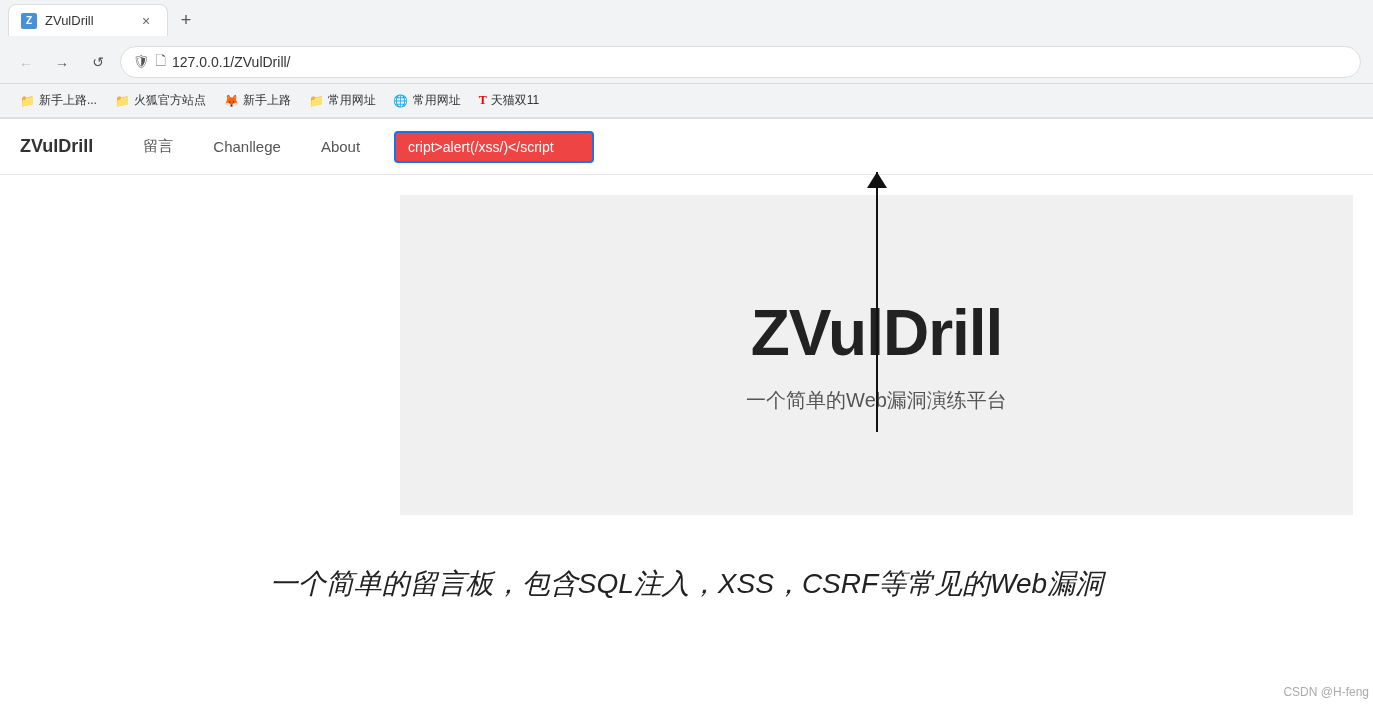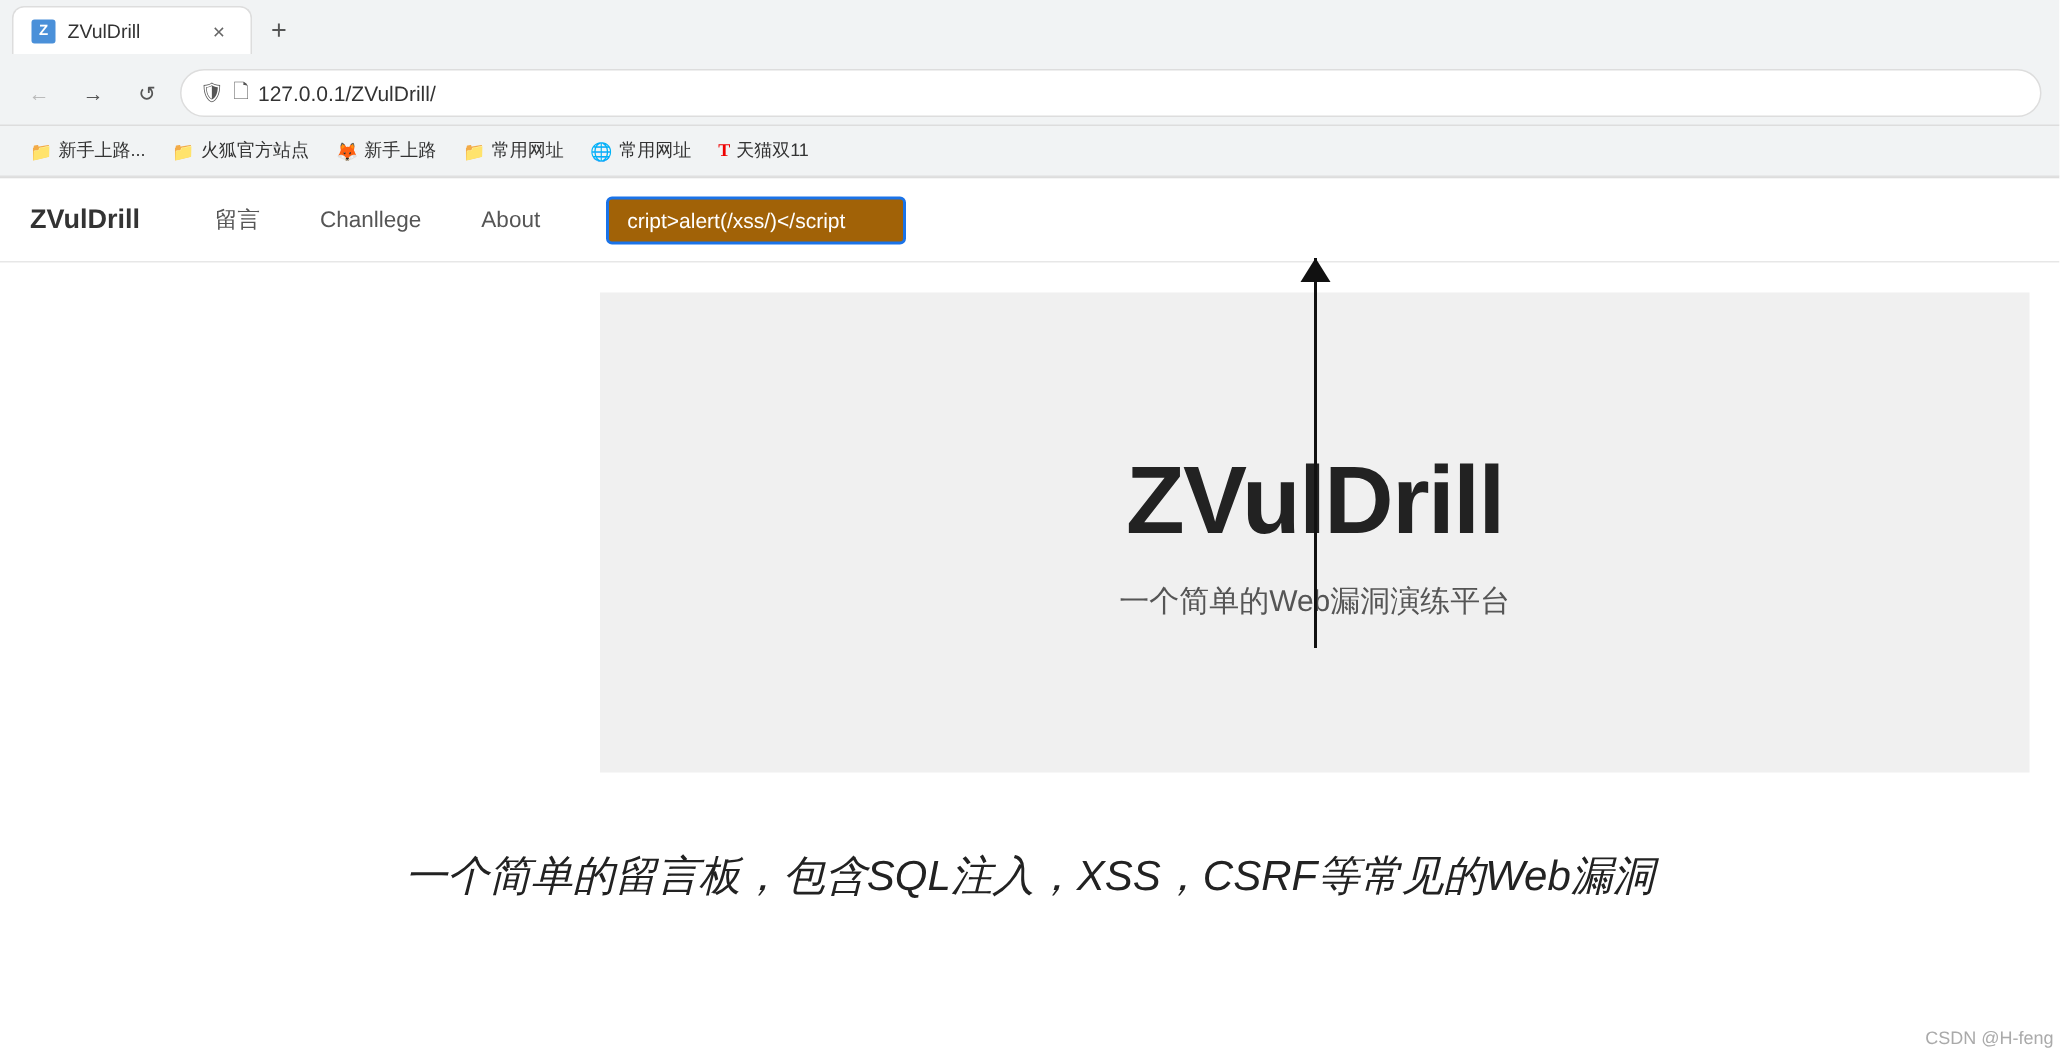--- a/index.html
+++ b/index.html
@@ -141,22 +141,22 @@
       padding: 0 20px;
       height: 56px;
       display: flex;
       align-items: center;
       font-size: 15px;
       color: #555;
       cursor: pointer;
       text-decoration: none;
     }
     .site-nav-input {
-      margin-left: 24px;
-      background: #a16207;
+      margin-left: 14px;
+      background: #ef4444;
       color: #fff;
       border: 2px solid #1a73e8;
       border-radius: 4px;
       padding: 4px 12px;
       font-size: 14px;
       height: 32px;
       outline: none;
       cursor: text;
     }
 

